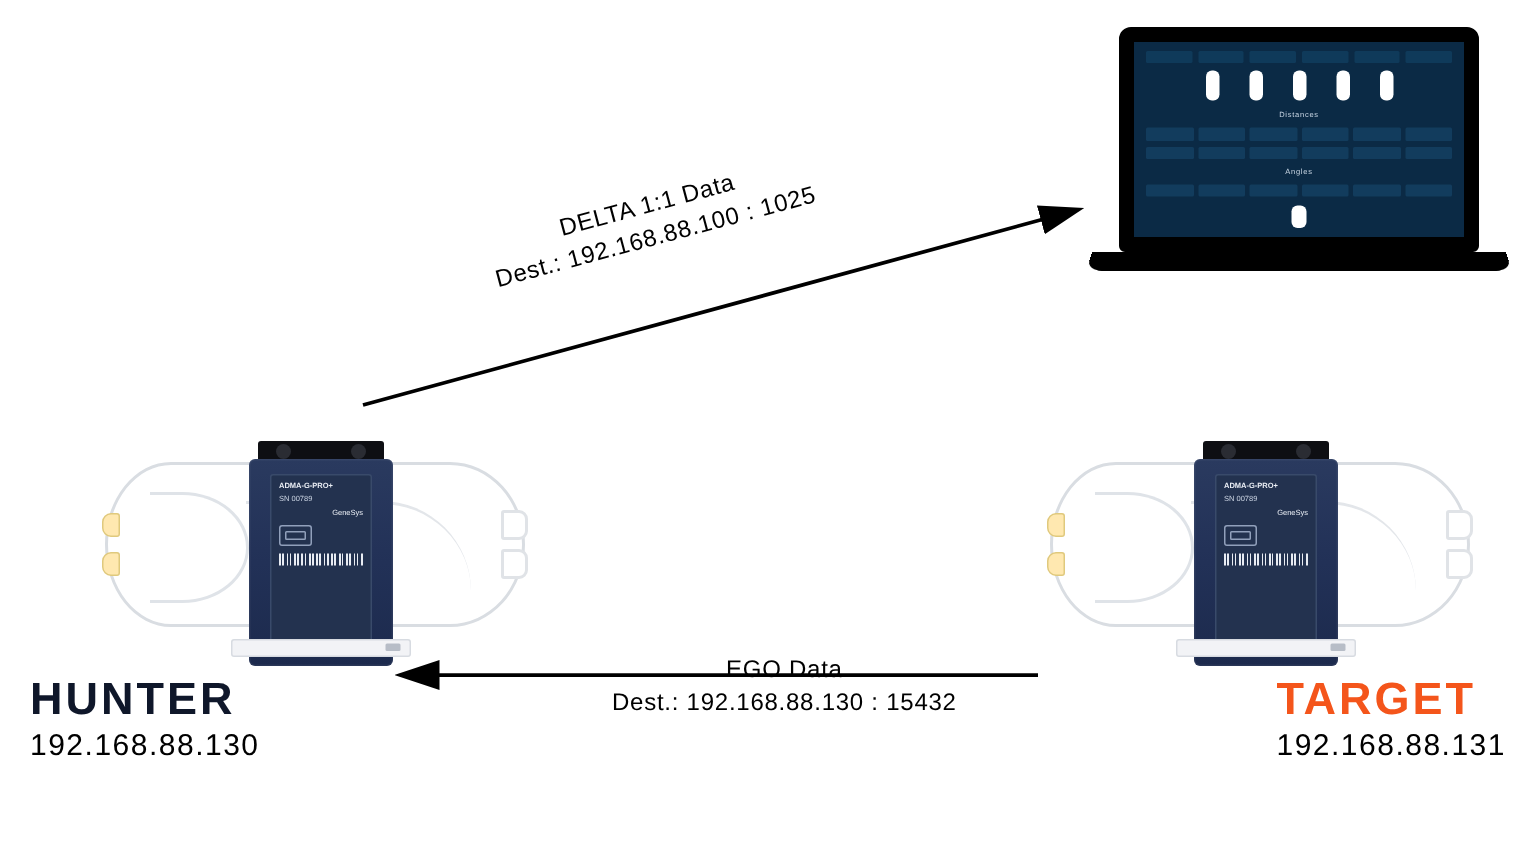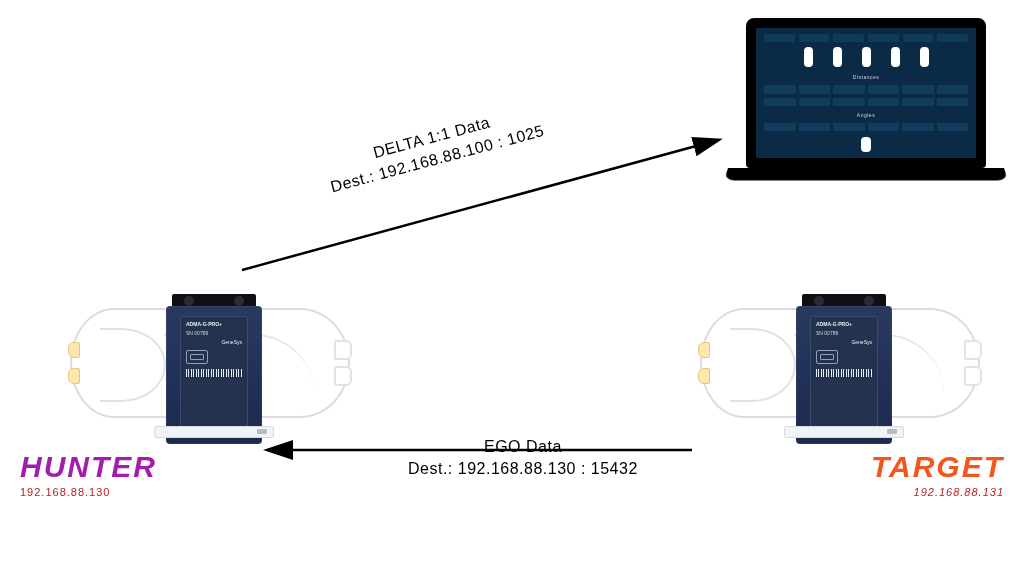--- a/index.html
+++ b/index.html
@@ -314,28 +314,28 @@
     font-family: Arial, sans-serif;
   }
   .node-label .name {
     display: block;
     font-weight: 900;
     font-size: 30px;
     letter-spacing: 2px;
   }
   .node-label .ip {
     display: block;
-    font-size: 11px;
+    font-size: 20px;
     letter-spacing: 1px;
-    color: #b91c1c;
+    color: #000000;
     margin-top: 2px;
   }
   .node-label.hunter { top: 450px; left: 20px; text-align: left; }
-  .node-label.hunter .name { color: #a21caf; font-style: italic; }
-  .node-label.target { top: 450px; right: 20px; text-align: right; font-style: italic; }
+  .node-label.hunter .name { color: #0f172a; }
+  .node-label.target { top: 450px; right: 20px; text-align: left; }
   .node-label.target .name { color: #f4551b; }
 
 </style>
 </head>
 <body>
 
 <div class="stage">
 
   <div class="laptop">
     <div class="laptop-screen">

